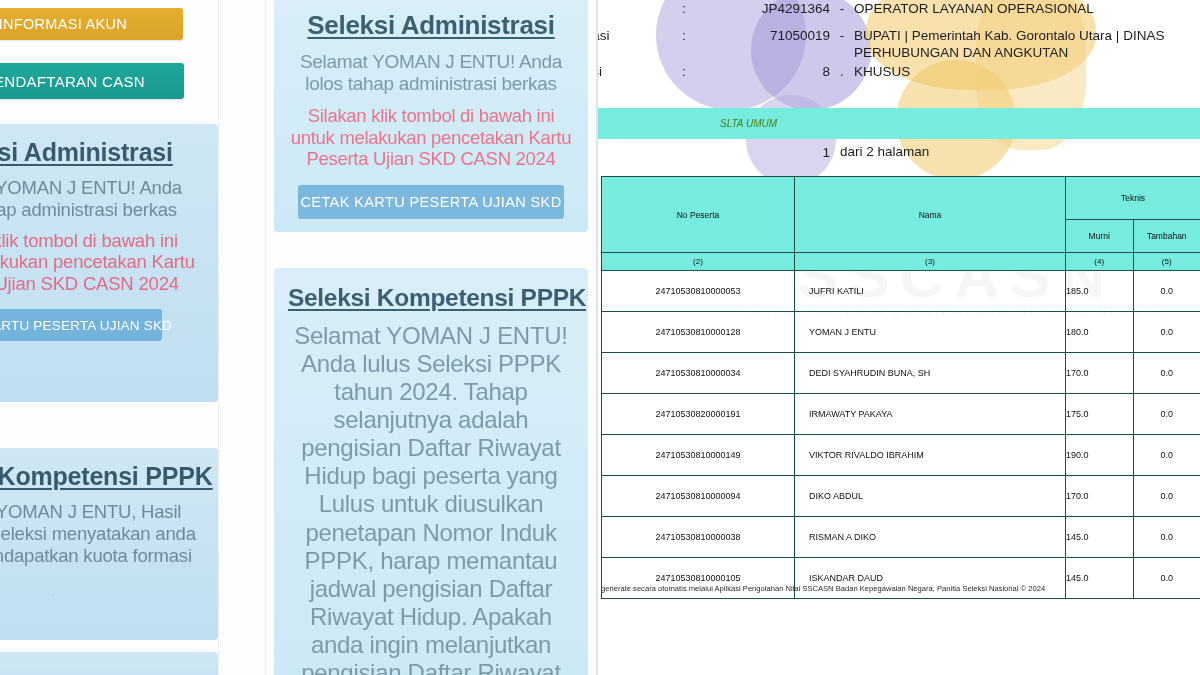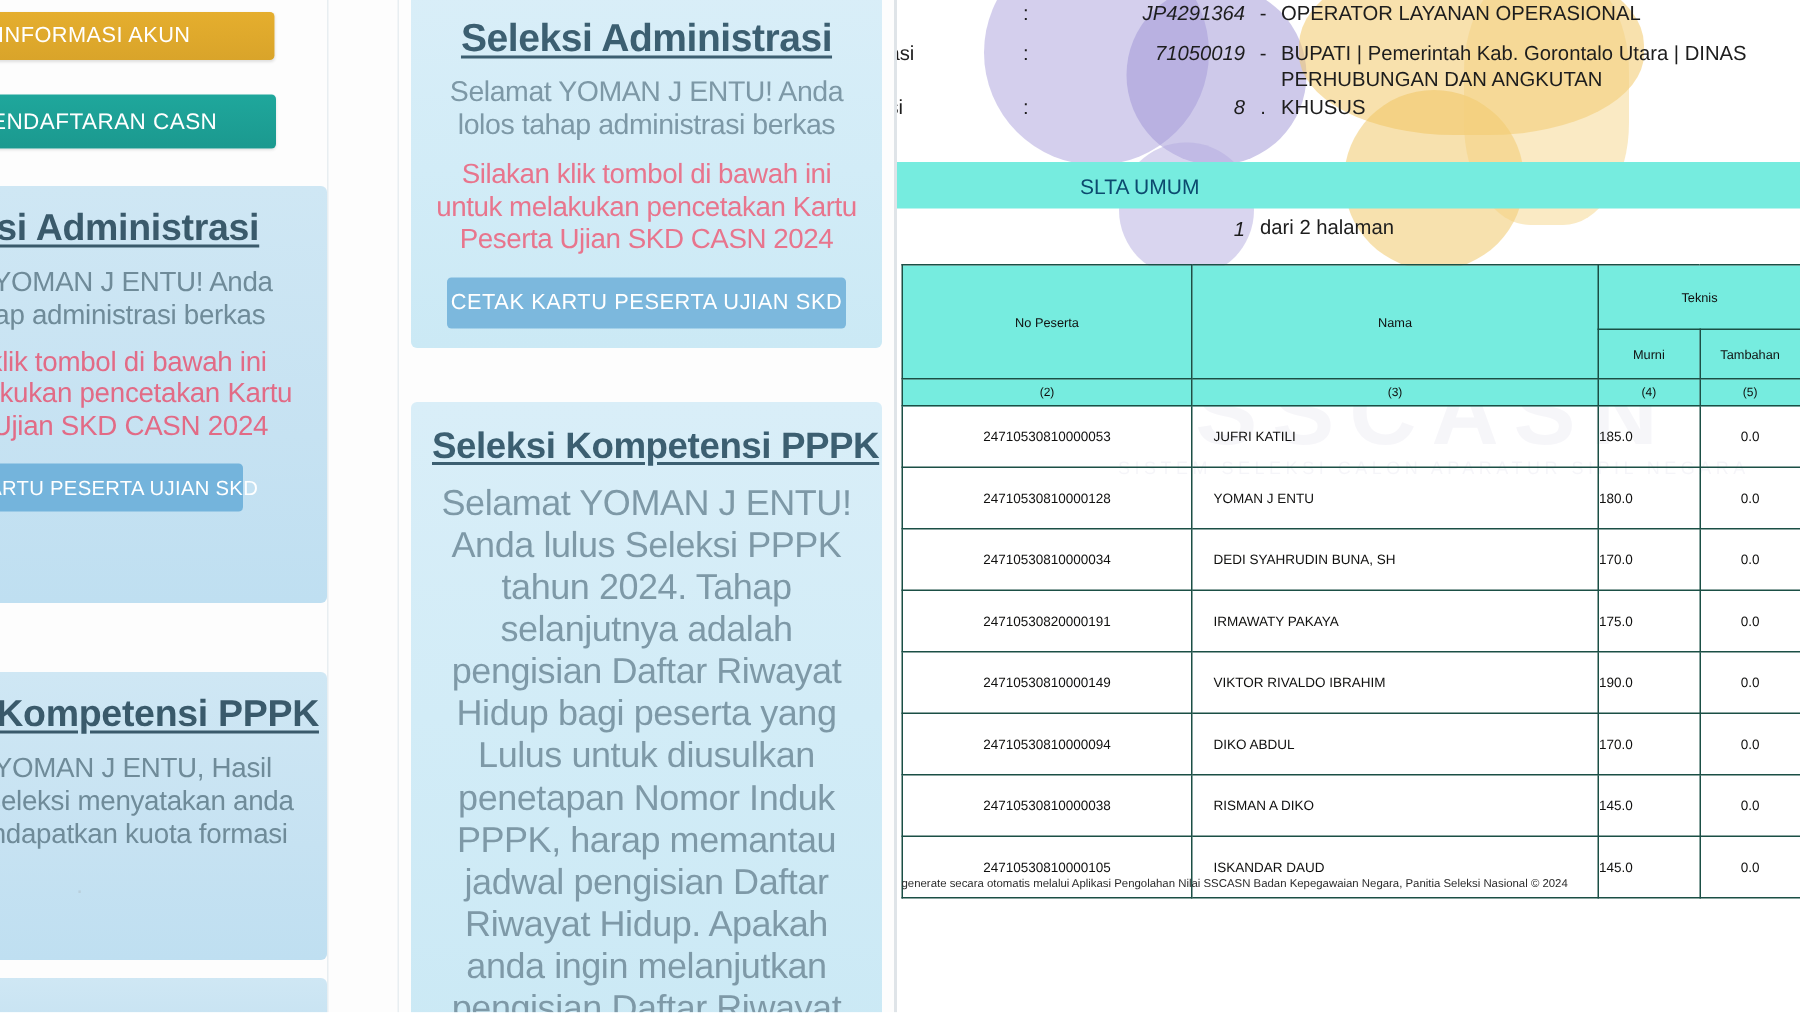--- a/index.html
+++ b/index.html
@@ -149,21 +149,21 @@
     color:#c6c3d9;opacity:.55;
   }
   .wm-sub{
     left:130px;top:305px;width:460px;text-align:center;
     font-size:12px;letter-spacing:3px;color:#c6c3d9;opacity:.6;
   }
 
   .info{position:absolute;left:0;top:0;width:604px;}
   .ilabel{width:86px;font-size:13.5px;color:#1d1d1d;padding-left:0;white-space:nowrap;}
   .icolon{width:104px;font-size:13.5px;color:#1d1d1d;text-align:left;}
-  .ivalue{width:72px;font-size:13.5px;color:#1d1d1d;text-align:right;font-style:italic;}
+  .ivalue{width:72px;font-size:13.5px;color:#1d1d1d;text-align:right;}
   .idash{width:24px;text-align:center;font-size:13.5px;color:#1d1d1d;}
   .idesc{flex:1;font-size:13.5px;color:#1d1d1d;line-height:1.25;}
 
   .row1{position:absolute;left:0;top:1px;width:604px;display:flex;}
   .row2{position:absolute;left:0;top:28px;width:604px;display:flex;}
   .row3{position:absolute;left:0;top:64px;width:604px;display:flex;}
   .rowEdu{
     position:absolute;left:0;top:108px;width:604px;height:31px;
     background:#76ecdf;display:flex;align-items:center;
   }
@@ -286,21 +286,21 @@
         <div class="ilabel" style="margin-left:-78px;width:164px;">Jenis Formasi</div>
         <div class="icolon" style="width:60px;">:</div>
         <div class="ivalue" style="width:88px;">8</div>
         <div class="idash">.</div>
         <div class="idesc">KHUSUS</div>
       </div>
 
       <div class="rowEdu">
         <div class="ilabel" style="margin-left:-78px;width:164px;">Pendidikan</div>
         <div style="width:0px;"></div>
-        <div style="font-size:14px;color:#0c4a6e;margin-left:38px;">SLTA UMUM</div>
+        <div style="font-size:10px;color:#4d7c0f;margin-left:38px;font-style:italic;">SLTA UMUM</div>
       </div>
 
       <div class="rowPage">
         <div class="ilabel" style="margin-left:-78px;width:164px;">Halaman</div>
         <div class="icolon" style="width:60px;"></div>
         <div class="ivalue" style="width:88px;">1</div>
         <div class="idash"></div>
         <div class="idesc" style="margin-left:-14px;">dari 2 halaman</div>
       </div>
     </div>

